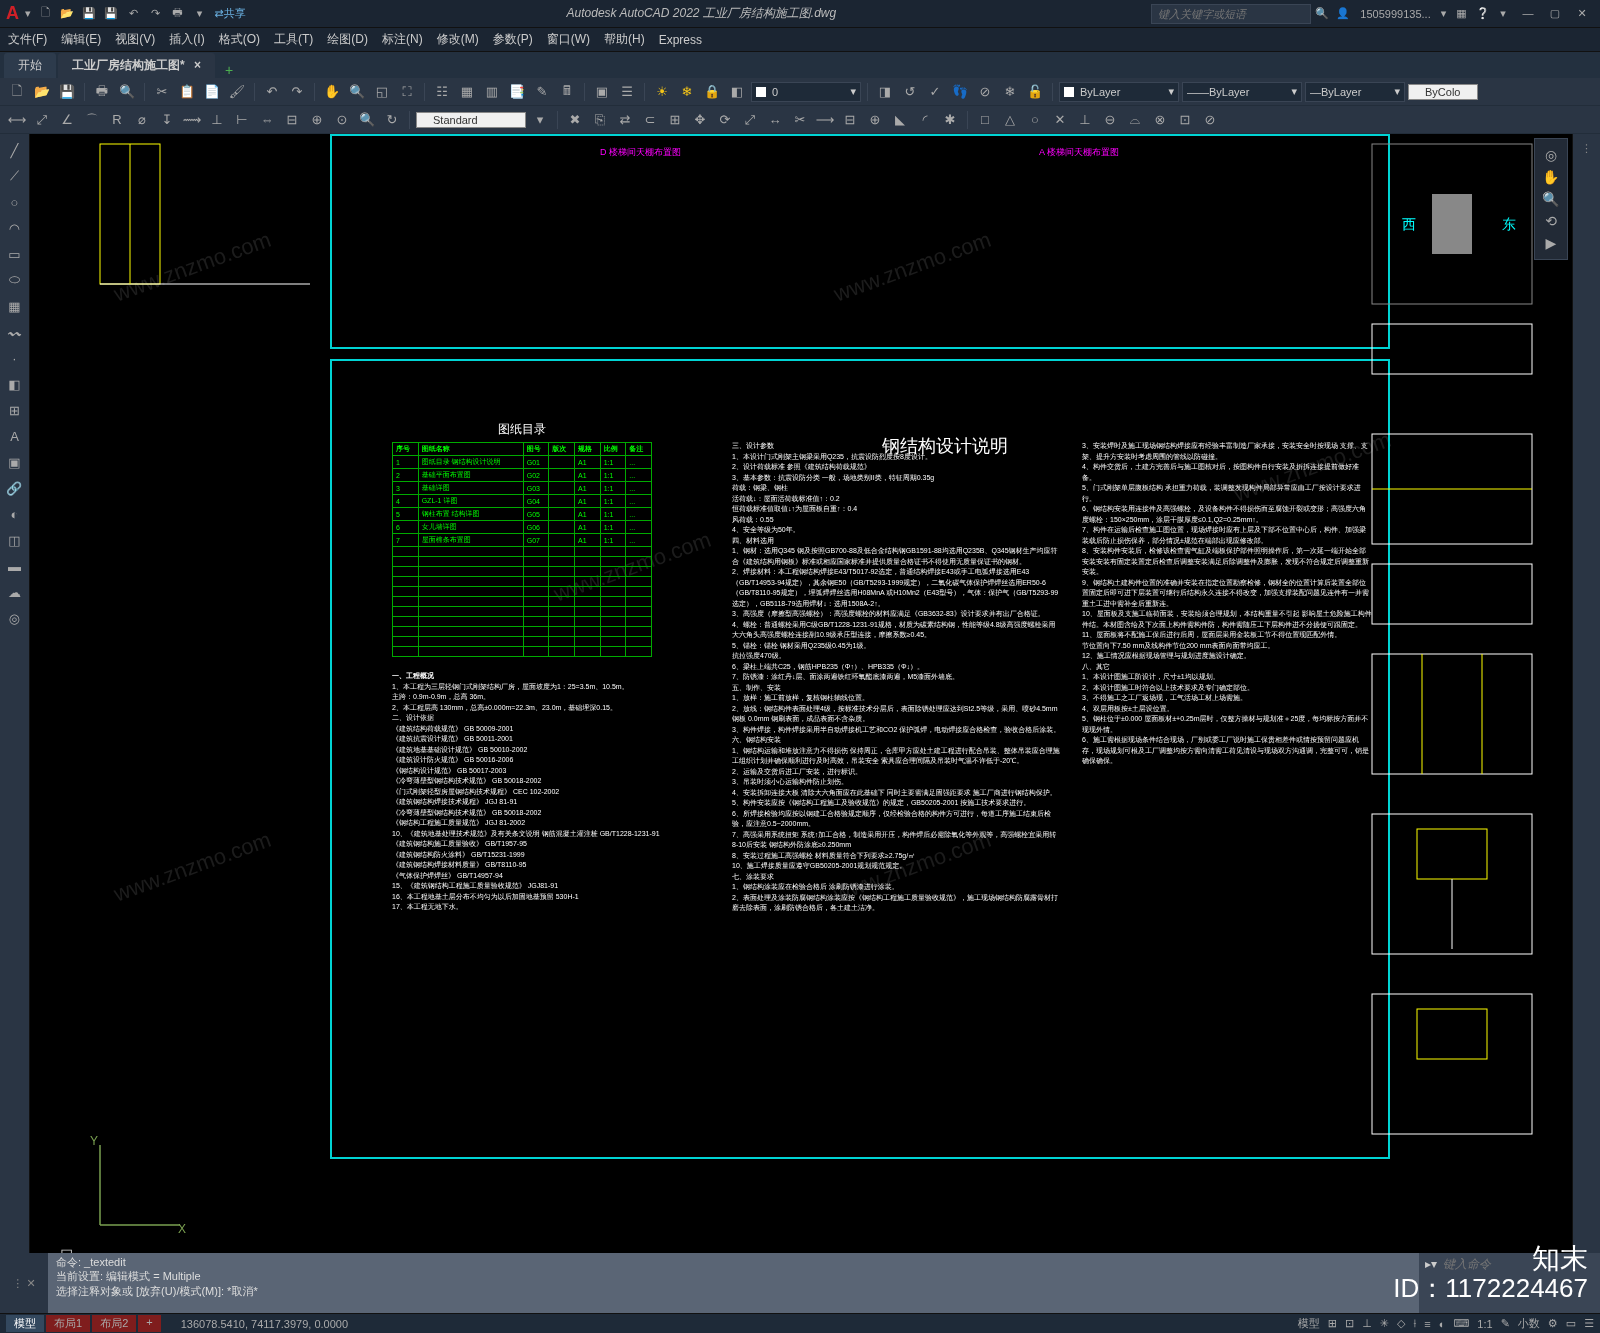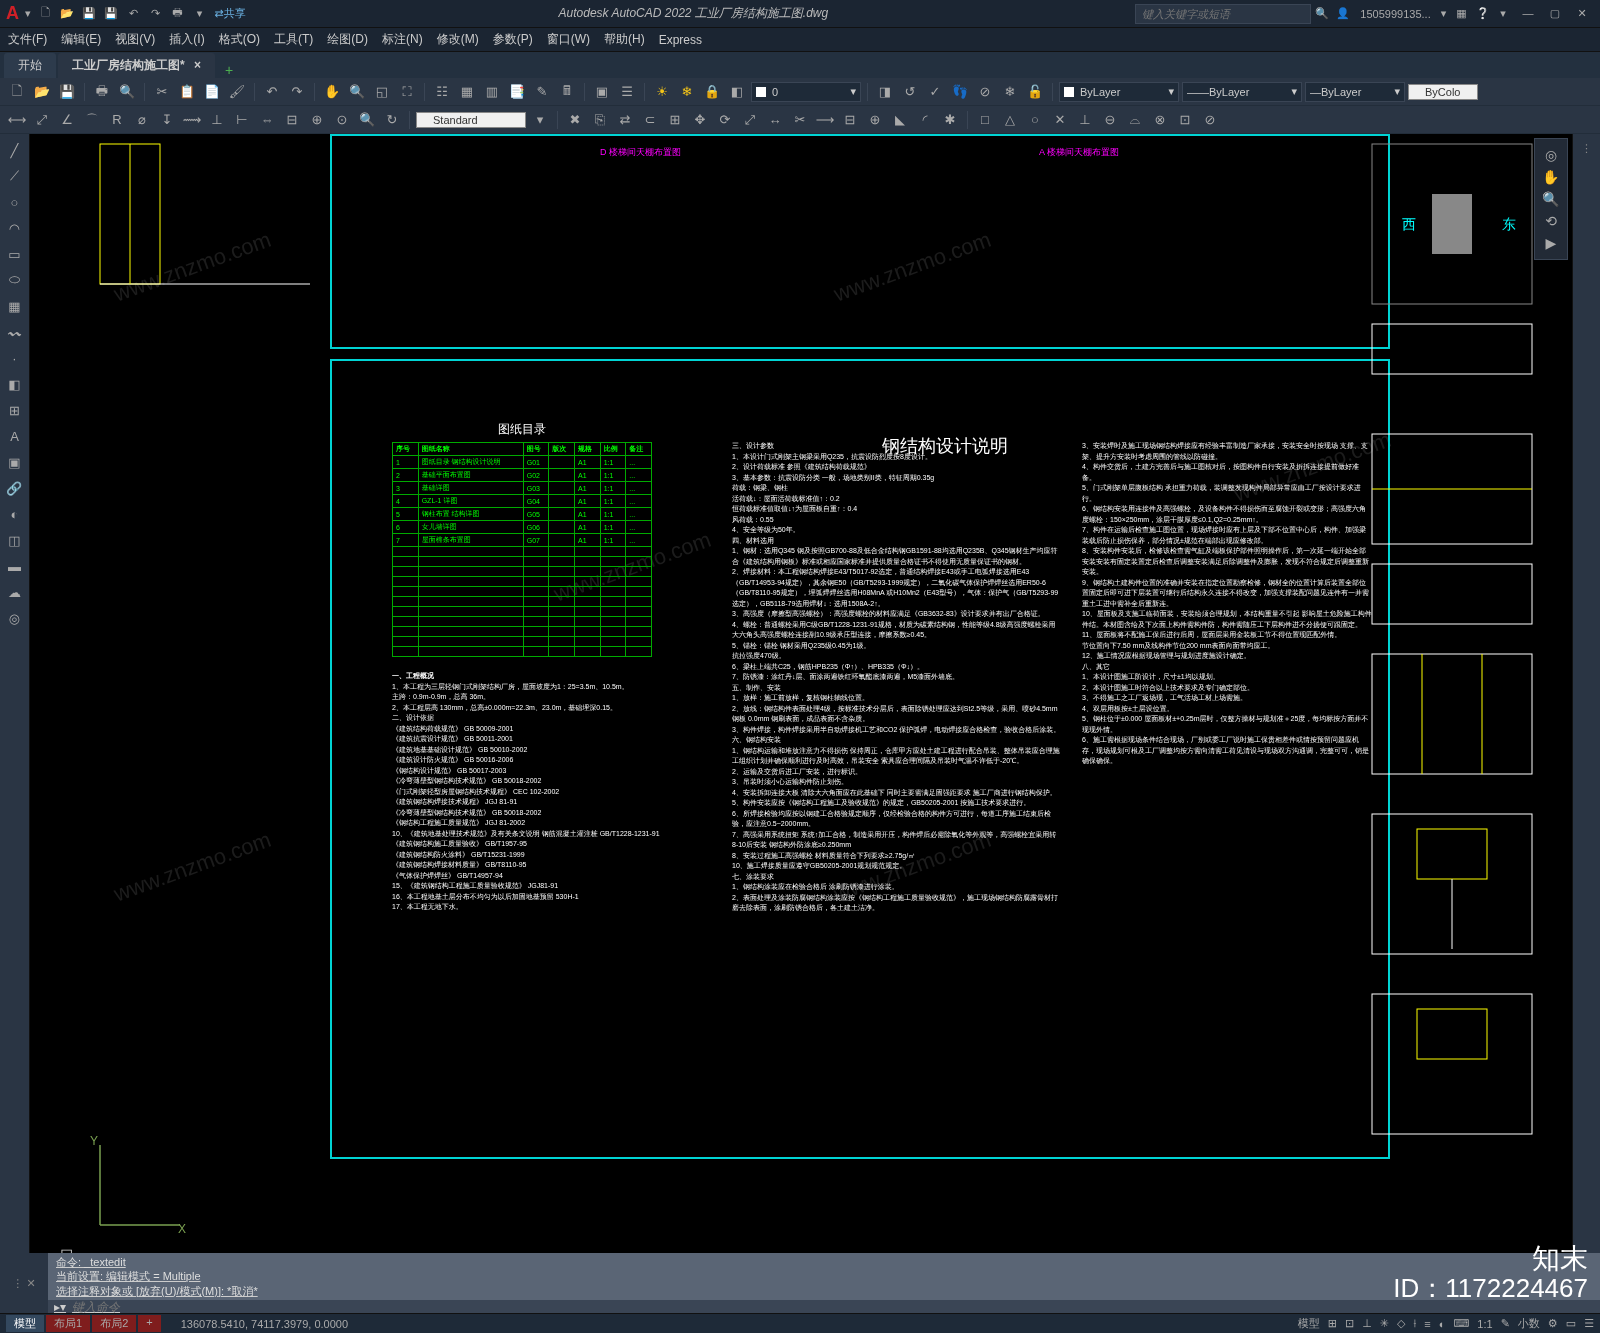--- a/index.html
+++ b/index.html
@@ -5,21 +5,21 @@
 * { margin:0; padding:0; box-sizing:border-box; font-family:"Microsoft YaHei",Arial,sans-serif; }
 body { background:#1e2a38; color:#ccc; width:1600px; height:1333px; overflow:hidden; position:relative; font-size:11px; }
 
 
 .titlebar { height:28px; background:#1b2532; display:flex; align-items:center; padding:0 6px; border-bottom:1px solid #111; }
 .titlebar .logo { color:#d02027; font-weight:bold; font-size:18px; margin-right:6px; }
 .titlebar .qat { display:flex; gap:4px; }
 .titlebar .qat span, .titlebar .share-btn { width:18px; height:18px; display:inline-flex; align-items:center; justify-content:center; color:#aaa; cursor:pointer; }
 .titlebar .share-btn { width:auto; padding:0 6px; color:#6ab0e0; font-size:11px; }
 .titlebar .title-center { flex:1; text-align:center; color:#bbb; font-size:12px;font-style:italic; }
-.titlebar .search { width:176px; height:20px; background:#2a3544; border:1px solid #3a4555; padding:0 6px; color:#888; font-size:11px; font-style:italic; }
+.titlebar .search { width:160px; height:20px; background:#2a3544; border:1px solid #3a4555; padding:0 6px; color:#888; font-size:11px; font-style:italic; }
 .titlebar .right { display:flex; align-items:center; gap:10px; margin-left:8px; color:#aaa; }
 .titlebar .win-ctrl span { width:24px; text-align:center; cursor:pointer; display:inline-block; }
 
 
 .menubar { height:24px; background:#1b2532; display:flex; align-items:center; padding:0 8px; gap:14px; border-bottom:1px solid #111; }
 .menubar span { color:#ccc; font-size:12px; cursor:pointer; }
 
 
 .tabbar { height:26px; background:#23303f; display:flex; align-items:flex-end; padding:0 4px; }
 .tabbar .tab { padding:4px 14px; background:#2d3b4c; color:#ccc; font-size:12px; margin-right:2px; border-radius:3px 3px 0 0; cursor:pointer; }
@@ -66,21 +66,21 @@
 .navbar-3d { position:absolute; right:4px; top:4px; width:34px; background:#2a3544cc; border:1px solid #3a4555; display:flex; flex-direction:column; align-items:center; gap:6px; padding:8px 0; }
 .navbar-3d span { color:#aaa; cursor:pointer; font-size:14px; }
 
 
 .rstrip { width:28px; background:#2a3544; border-left:1px solid #111; display:flex; flex-direction:column; align-items:center; padding-top:8px; gap:8px; }
 .rstrip span { color:#888; cursor:pointer; }
 
 
 .cmdarea { position:absolute; left:0; right:0; bottom:20px; height:60px; background:#3a4555; display:flex; }
 .cmd-handle { width:48px; background:#2a3544; display:flex; align-items:center; justify-content:center; color:#888; }
-.cmd-body { flex:1; display:flex; flex-direction:column; font-size:12px;text-decoration:underline; }
+.cmd-body { flex:1; display:flex; font-size:12px; }
 .cmd-hist { flex:1; background:#5a6575; color:#ddd; padding:2px 8px; font-size:11px; line-height:1.3; }
 .cmd-input-row { height:22px; background:#3a4555; display:flex; align-items:center; }
 .cmd-input-row .prompt { color:#ccc; padding:0 6px; }
 .cmd-input-row input { flex:1; background:transparent; border:none; color:#ccc; font-style:italic; font-size:12px; outline:none; }
 
 
 .statusbar { position:absolute; left:0; right:0; bottom:0; height:20px; background:#1e2a38; display:flex; align-items:center; padding:0 6px; font-size:11px; color:#aaa; border-top:1px solid #111; }
 .statusbar .tabs-model { display:flex; gap:2px; }
 .statusbar .tabs-model span { padding:1px 8px; background:#7f1d1d; cursor:pointer; }
 .statusbar .tabs-model span.active { background:#33485e; color:#fff; }

